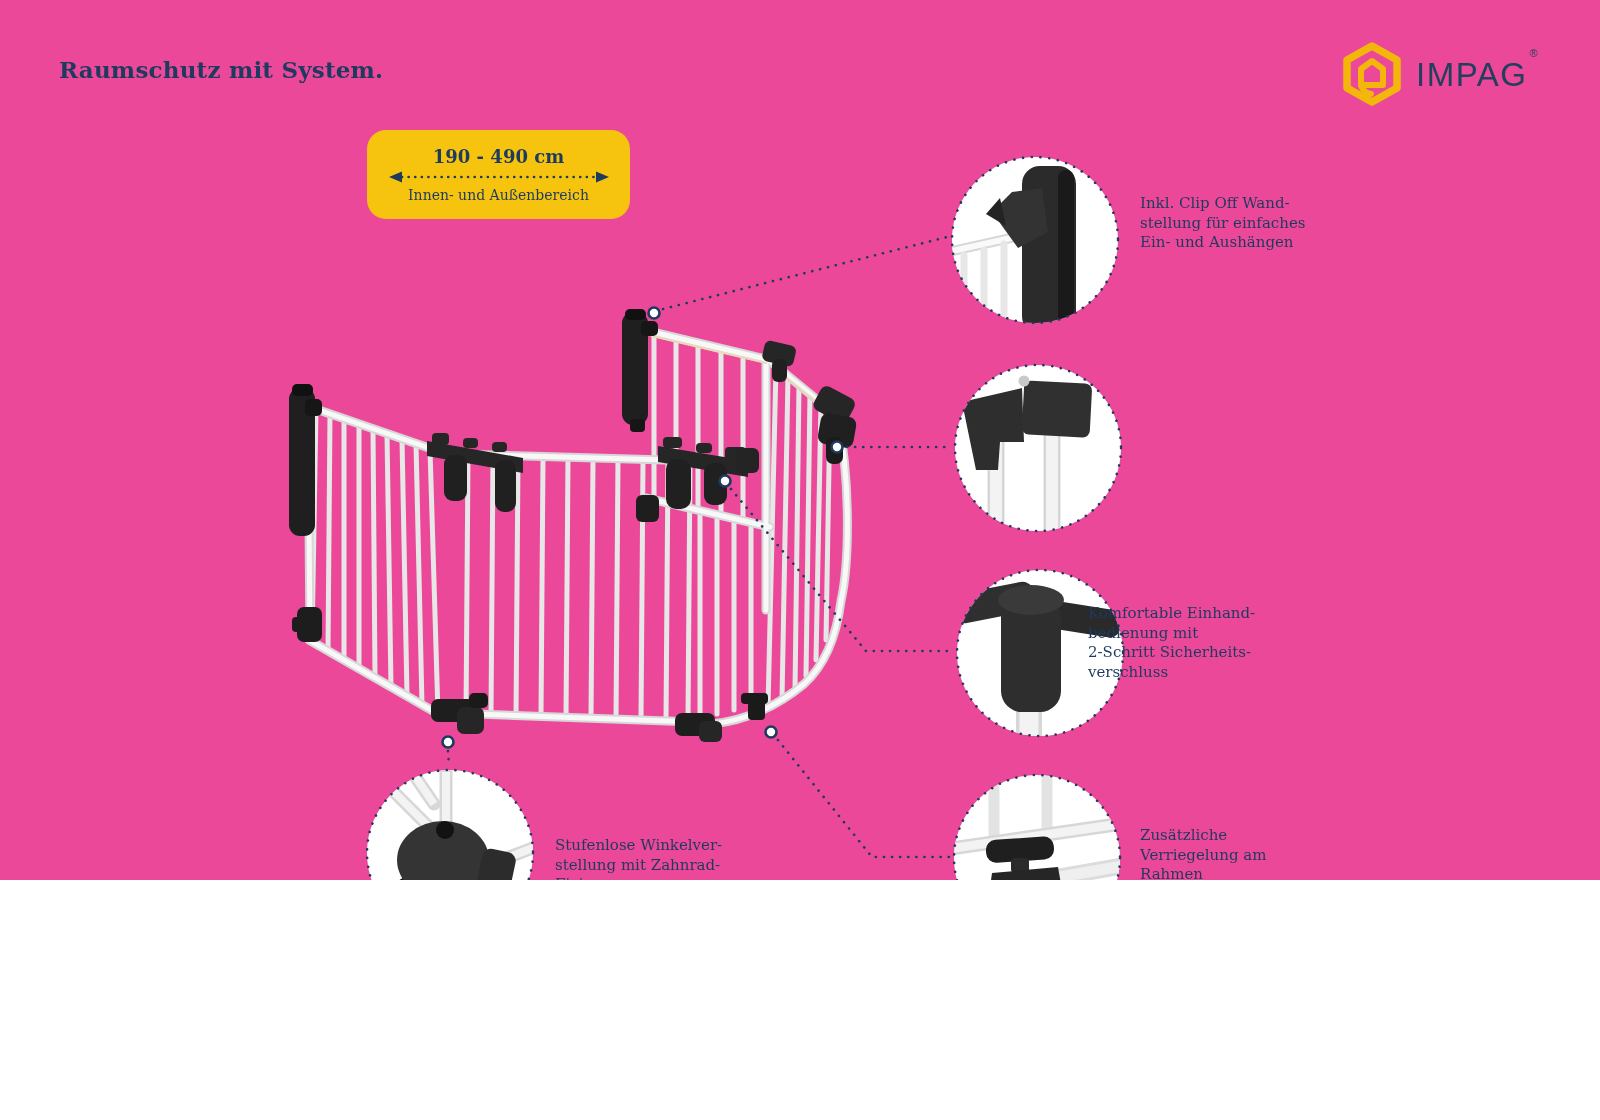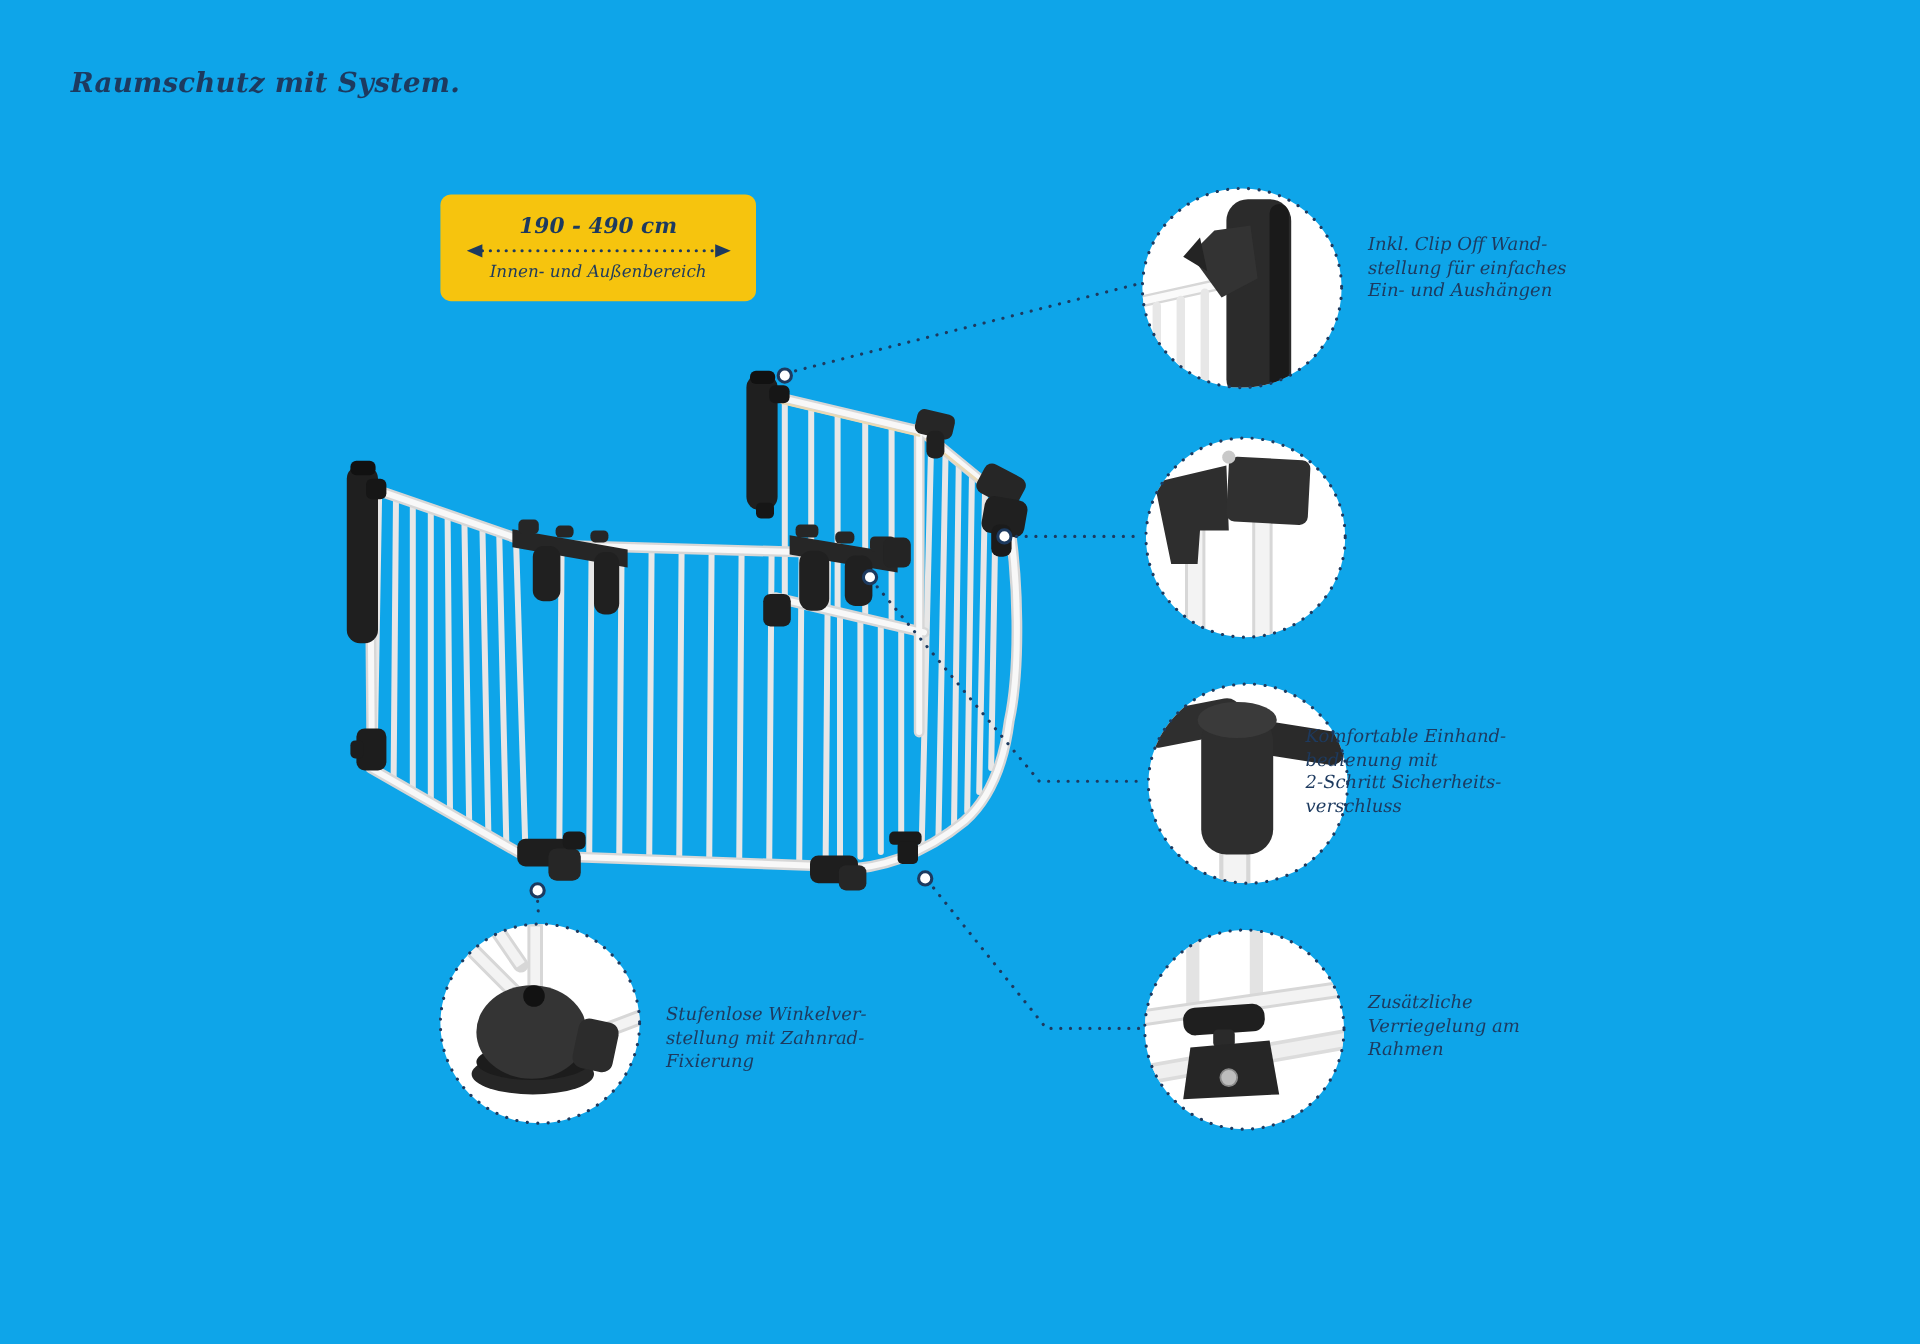--- a/index.html
+++ b/index.html
@@ -1,46 +1,58 @@
 <!DOCTYPE html>
 <html><head>
 <meta charset="utf-8">
 <style>
   html,body{margin:0;padding:0;background:#ffffff;}
-  #stage{position:relative;width:1600px;height:1120px;background:#0ea5e9;overflow:hidden;
-         font-family:"DejaVu Serif", serif;color:#1d3a5f;font-style:italic;}
+  #stage{position:relative;width:1600px;height:880px;background:#ec4899;overflow:hidden;
+         font-family:"DejaVu Serif", serif;color:#1d3a5f;}
   .abs{position:absolute;}
   #page-title{left:59px;top:56px;font-size:23px;font-weight:700;letter-spacing:.2px;}
   
   #brand{left:1341px;top:42px;display:flex;align-items:center;gap:13px;}
   #brand .word{font-family:"Liberation Sans", sans-serif;font-size:33px;font-weight:500;
                letter-spacing:1.5px;color:#22405e;line-height:1;}
   #brand .reg{font-family:"Liberation Sans", sans-serif;font-size:11px;color:#22405e;
               vertical-align:top;position:relative;top:-11px;left:2px;font-weight:400;}
   
-  #range-badge{left:367px;top:130px;width:263px;height:89px;background:#f6c40e;border-radius:9px;
-               display:flex;flex-direction:column;align-items:center;justify-content:center;gap:3px;margin-top:32px;}
+  #range-badge{left:367px;top:130px;width:263px;height:89px;background:#f6c40e;border-radius:19px;
+               display:flex;flex-direction:column;align-items:center;justify-content:center;gap:3px;}
   #range-badge .range{font-size:18px;font-weight:600;}
   #range-badge .area{font-size:14px;}
   
   .feature-text{font-size:15px;line-height:19.5px;white-space:pre-line;}
   #ft1{left:1140px;top:194px;}
   #ft2{left:1140px;top:392px;}
   #ft3{left:1088px;top:604px;}
   #ft4{left:555px;top:836px;}
   #ft5{left:1140px;top:826px;}
   #scene{left:0;top:0;}
 </style>
 </head>
 <body>
 
 <div id="stage">
 
   <div class="abs" id="page-title">Raumschutz mit System.</div>
 
+  <div class="abs" id="brand">
+    <svg width="62" height="64" viewBox="0 0 62 64">
+      <g fill="none" stroke="#f2b70a" stroke-linejoin="round" stroke-linecap="round">
+        <path d="M31 4 L56 18 L56 46 L31 60 L6 46 L6 18 Z" stroke-width="7.5"></path>
+        <path d="M20 43 L20 27 L31 19 L42 27 L42 43 Z" stroke-width="6"></path>
+        <path d="M20 43 Q22 51 30 52" stroke-width="6"></path>
+      </g>
+    </svg>
+    <div>
+      <span class="word">IMPAG</span><span class="reg">®</span>
+    </div>
+  </div>
 
   <div class="abs" id="range-badge">
     <div class="range">190 - 490 cm</div>
     <svg width="222" height="14" viewBox="0 0 222 14">
       <line x1="14" y1="7" x2="208" y2="7" stroke="#1d3a5f" stroke-width="2.6" stroke-linecap="round" stroke-dasharray="0.1 6.5"></line>
       <polygon points="1,7 14,1.5 14,12.5" fill="#1d3a5f"></polygon>
       <polygon points="221,7 208,1.5 208,12.5" fill="#1d3a5f"></polygon>
     </svg>
     <div class="area">Innen- und Außenbereich</div>
   </div>

